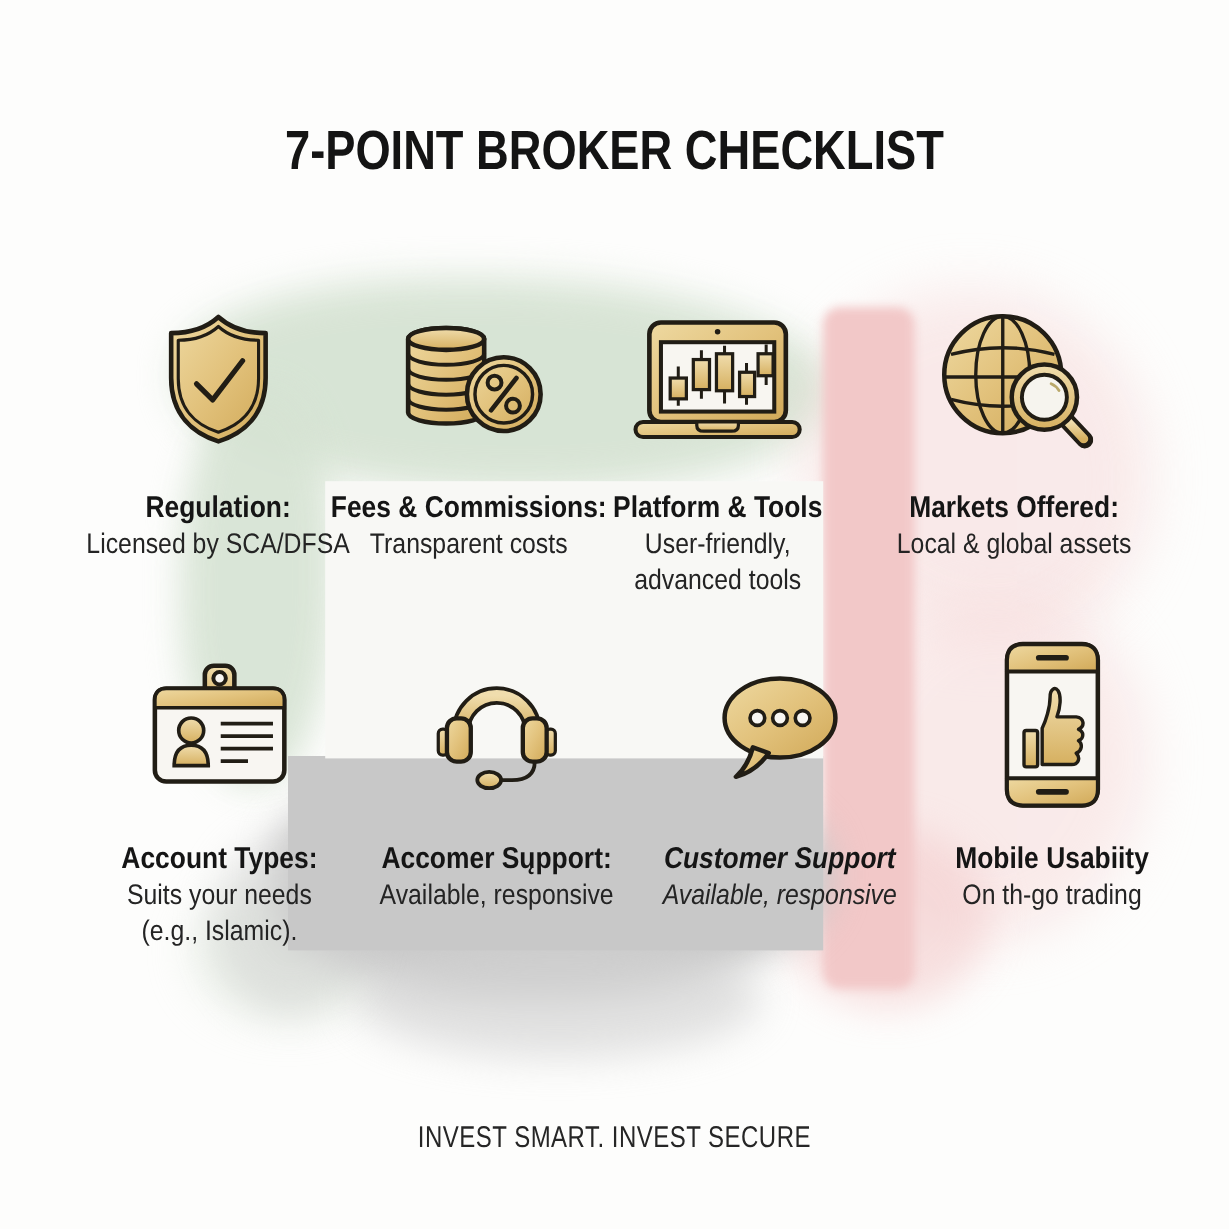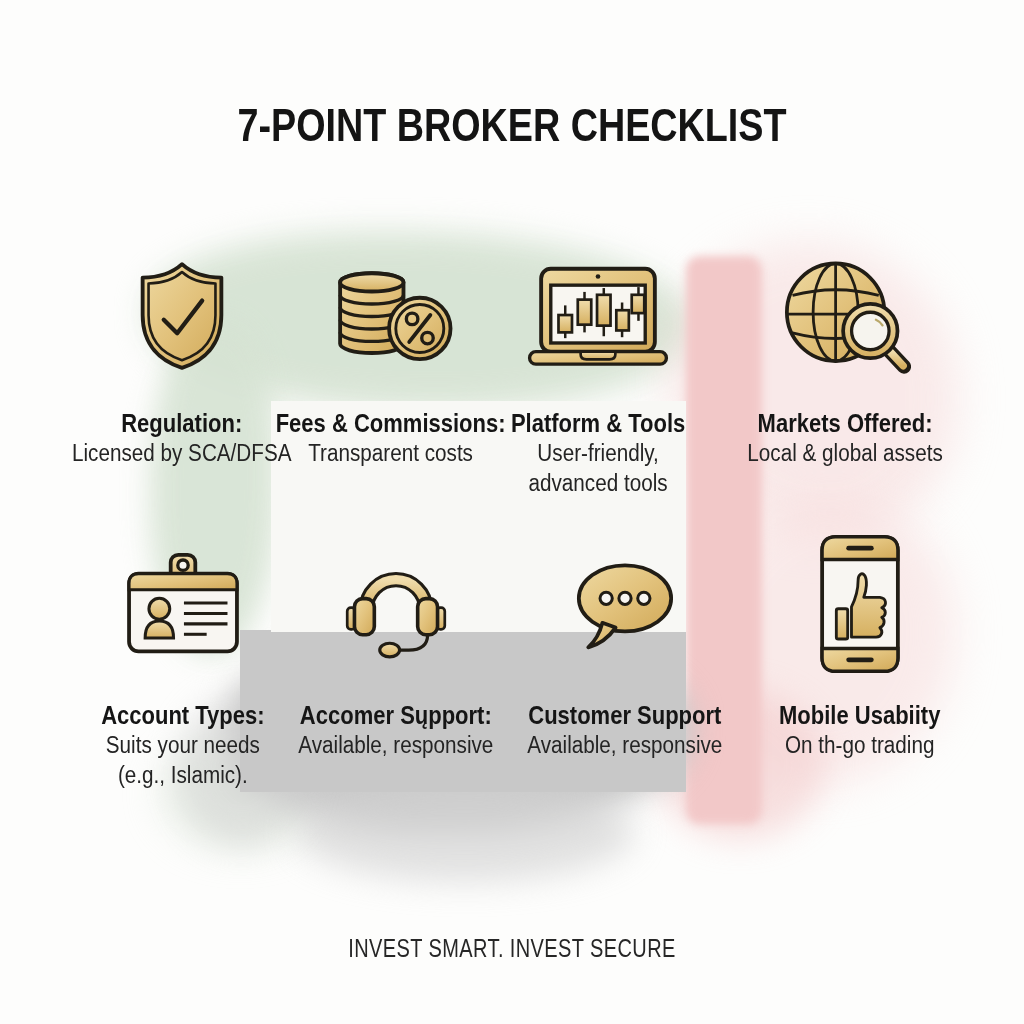--- a/index.html
+++ b/index.html
@@ -40,21 +40,21 @@
     transform:scaleX(0.82);white-space:nowrap;
   }
   .tagline{
     position:absolute;left:0;top:934px;width:1024px;text-align:center;
     font-size:25px;font-weight:400;letter-spacing:.5px;color:#262626;
     transform:scaleX(0.8);white-space:nowrap;
   }
   .cell{position:absolute;width:240px;display:flex;flex-direction:column;align-items:center;}
   .row1{top:250px;}  .row2{top:530px;}
   .c1{left:62px;} .c2{left:271px;} .c3{left:478px;} .c4{left:725px;align-items:center;}
-  .c5{left:63px;} .c6{left:276px;} .c7{left:505px;} .c8{left:740px;}
+  .c5{left:63px;} .c6{left:294px;} .c7{left:530px;font-style:italic;} .c8{left:757px;}
   .icon-box{display:flex;align-items:center;justify-content:center;}
   .row1 .icon-box{height:132px;}
   .row2 .icon-box{height:148px;}
   .text-block{text-align:center;transform:scaleX(0.88);transform-origin:50% 0;}
   .row1 .text-block{margin-top:26px;}
   .row2 .text-block{margin-top:22px;}
   .heading{font-size:25px;font-weight:700;line-height:30px;color:#151515;white-space:nowrap;}
   .subline{font-size:23.5px;font-weight:400;line-height:30px;color:#242424;white-space:nowrap;}
   .subline:empty{display:none;}
   svg{display:block;}

